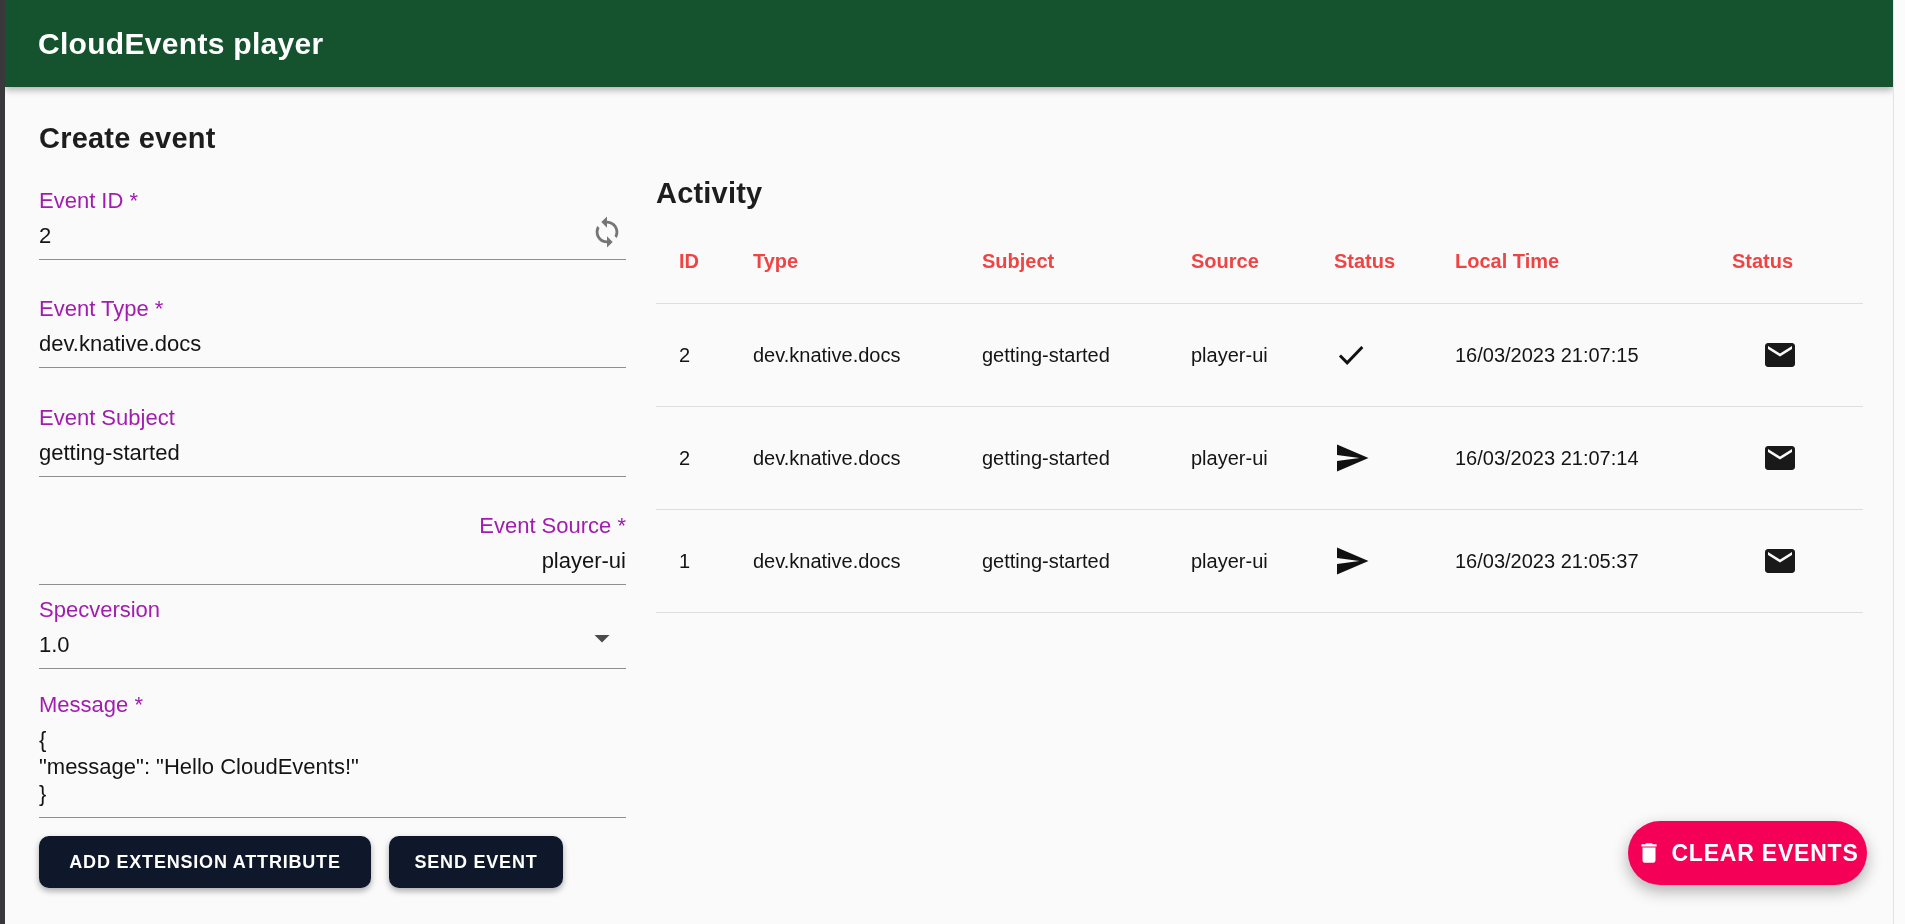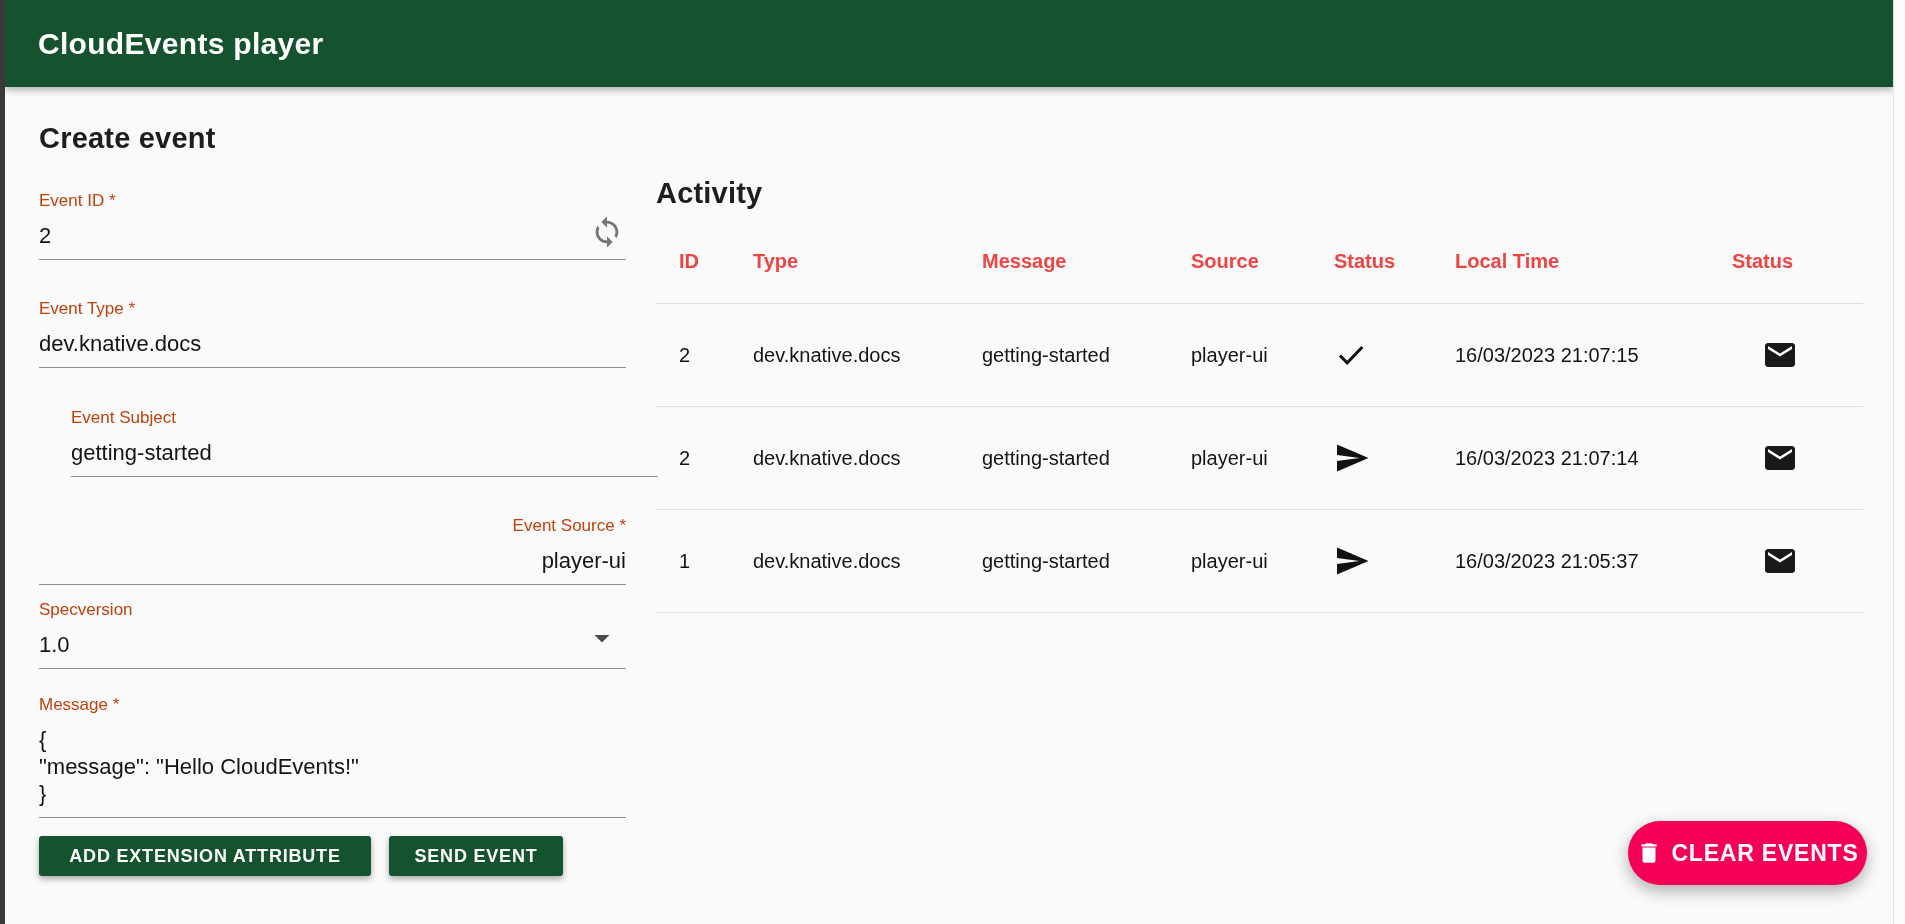--- a/index.html
+++ b/index.html
@@ -24,36 +24,36 @@
   }
   .appbar-title { color: #ffffff; font-size: 30px; font-weight: bold; letter-spacing: 0.3px; }
 
   .panel-heading { font-size: 29px; font-weight: bold; color: #1d1d1d; letter-spacing: 0.2px; }
 
   
   .create-panel { position: absolute; left: 39px; top: 120px; width: 587px; height: 790px; }
   .create-panel .panel-heading { position: absolute; left: 0; top: 2px; }
 
   .field { position: absolute; left: 0; width: 587px; border-bottom: 1px solid #8f8f8f; padding-bottom: 10px; }
-  .field-label { font-size: 17px; line-height: 21px; color: #c2410c; }
+  .field-label { font-size: 22px; line-height: 21px; color: #a21caf; }
   .field-value { margin-top: 11px; font-size: 22px; line-height: 27px; color: #141414; }
   .field-value.multiline { white-space: pre-line; }
   .field-icon { position: absolute; right: 2px; bottom: 10px; line-height: 0; cursor: pointer; }
   .field-icon.arrow { right: 6px; bottom: 12px; }
 
   .f-event-id      { top: 70px; }
   .f-event-type    { top: 178px; }
-  .f-event-subject { top: 287px; margin-left: 32px; }
+  .f-event-subject { top: 287px; }
   .f-event-source  { top: 395px; text-align: right; }
   .f-specversion   { top: 479px; }
   .f-message       { top: 574px; }
 
   .btn-row { position: absolute; top: 716px; left: 0; display: flex; }
   .btn {
-    height: 40px; background: #14532d; color: #fff; border: none; border-radius: 3px;
+    height: 52px; background: #0f172a; color: #fff; border: none; border-radius: 10px;
     font-family: inherit; font-size: 18px; font-weight: bold; letter-spacing: 0.8px;
     box-shadow: 0 3px 6px rgba(0,0,0,0.33); cursor: pointer;
   }
   .btn-add { width: 332px; }
   .btn-send { width: 174px; margin-left: 18px; }
 
   
   .activity-panel { position: absolute; left: 656px; top: 132px; width: 1207px; height: 560px; margin-top: 43px; }
   .activity-panel .panel-heading { position: absolute; left: 0; top: 2px; }
   .atable { position: absolute; left: 0; top: 45px; width: 1207px; }
@@ -140,21 +140,21 @@
   </div>
 </section>
 
 <section class="activity-panel">
   <h2 class="panel-heading">Activity</h2>
 
   <div class="atable">
     <div class="trow head">
       <div class="cell">ID</div>
       <div class="cell">Type</div>
-      <div class="cell">Message</div>
+      <div class="cell">Subject</div>
       <div class="cell">Source</div>
       <div class="cell">Status</div>
       <div class="cell">Local Time</div>
       <div class="cell">Status</div>
     </div>
 
     <div class="trow body-row">
       <div class="cell">2</div>
       <div class="cell">dev.knative.docs</div>
       <div class="cell">getting-started</div>

